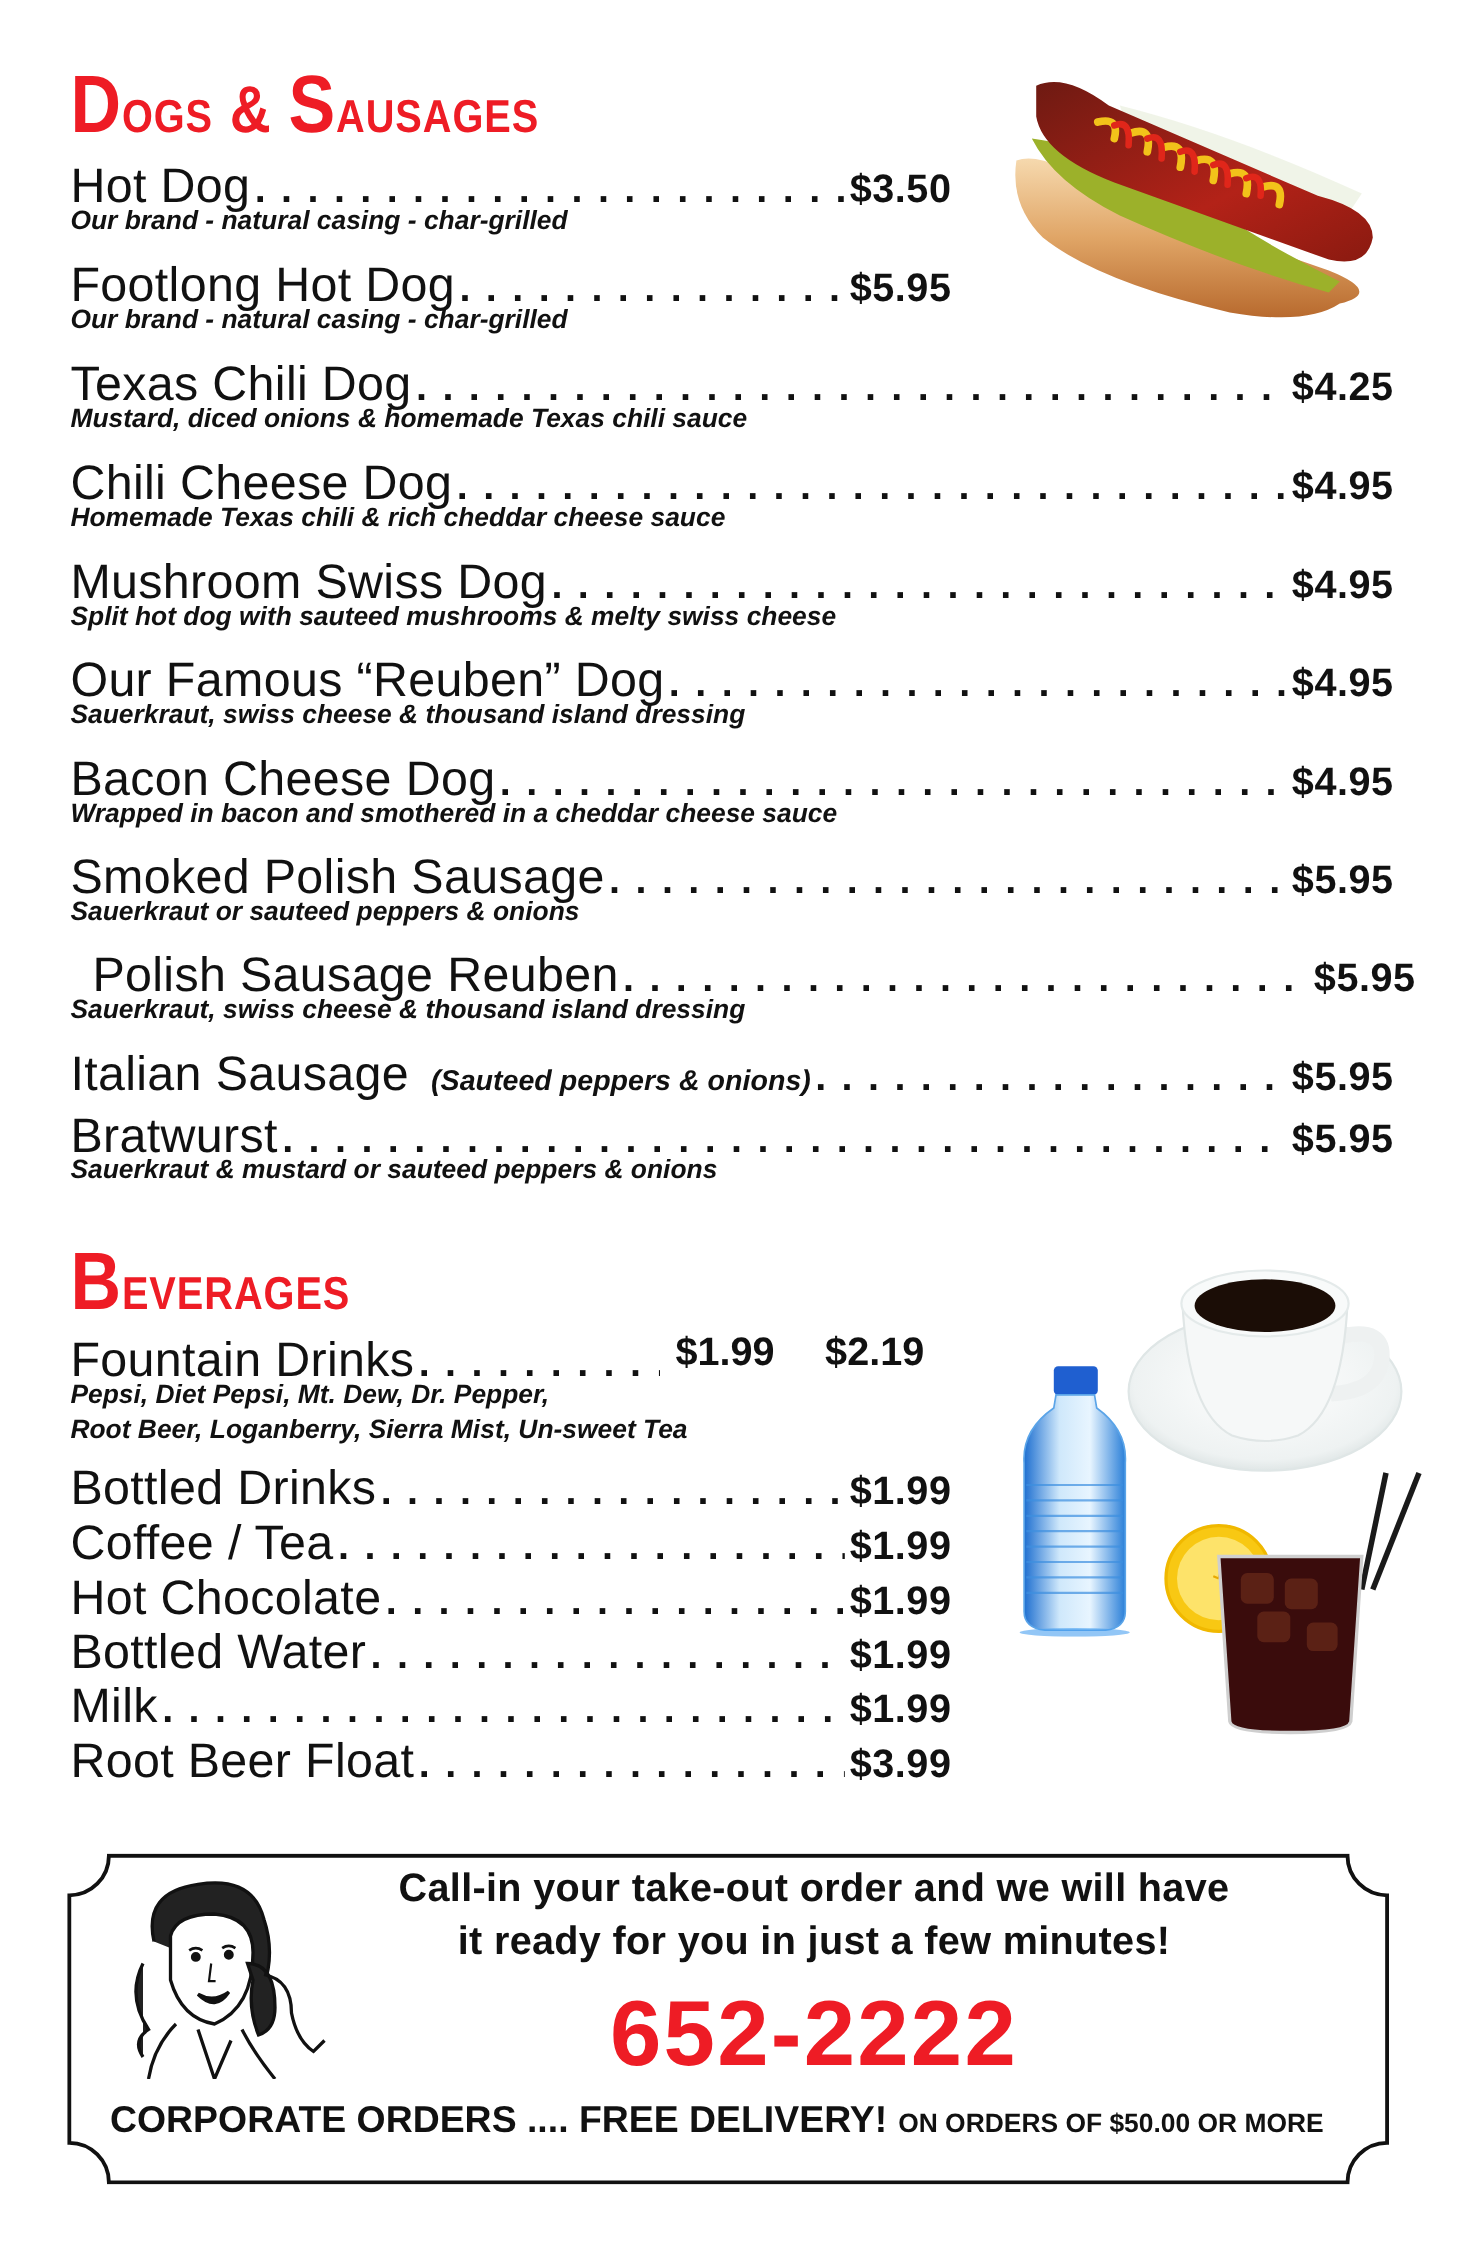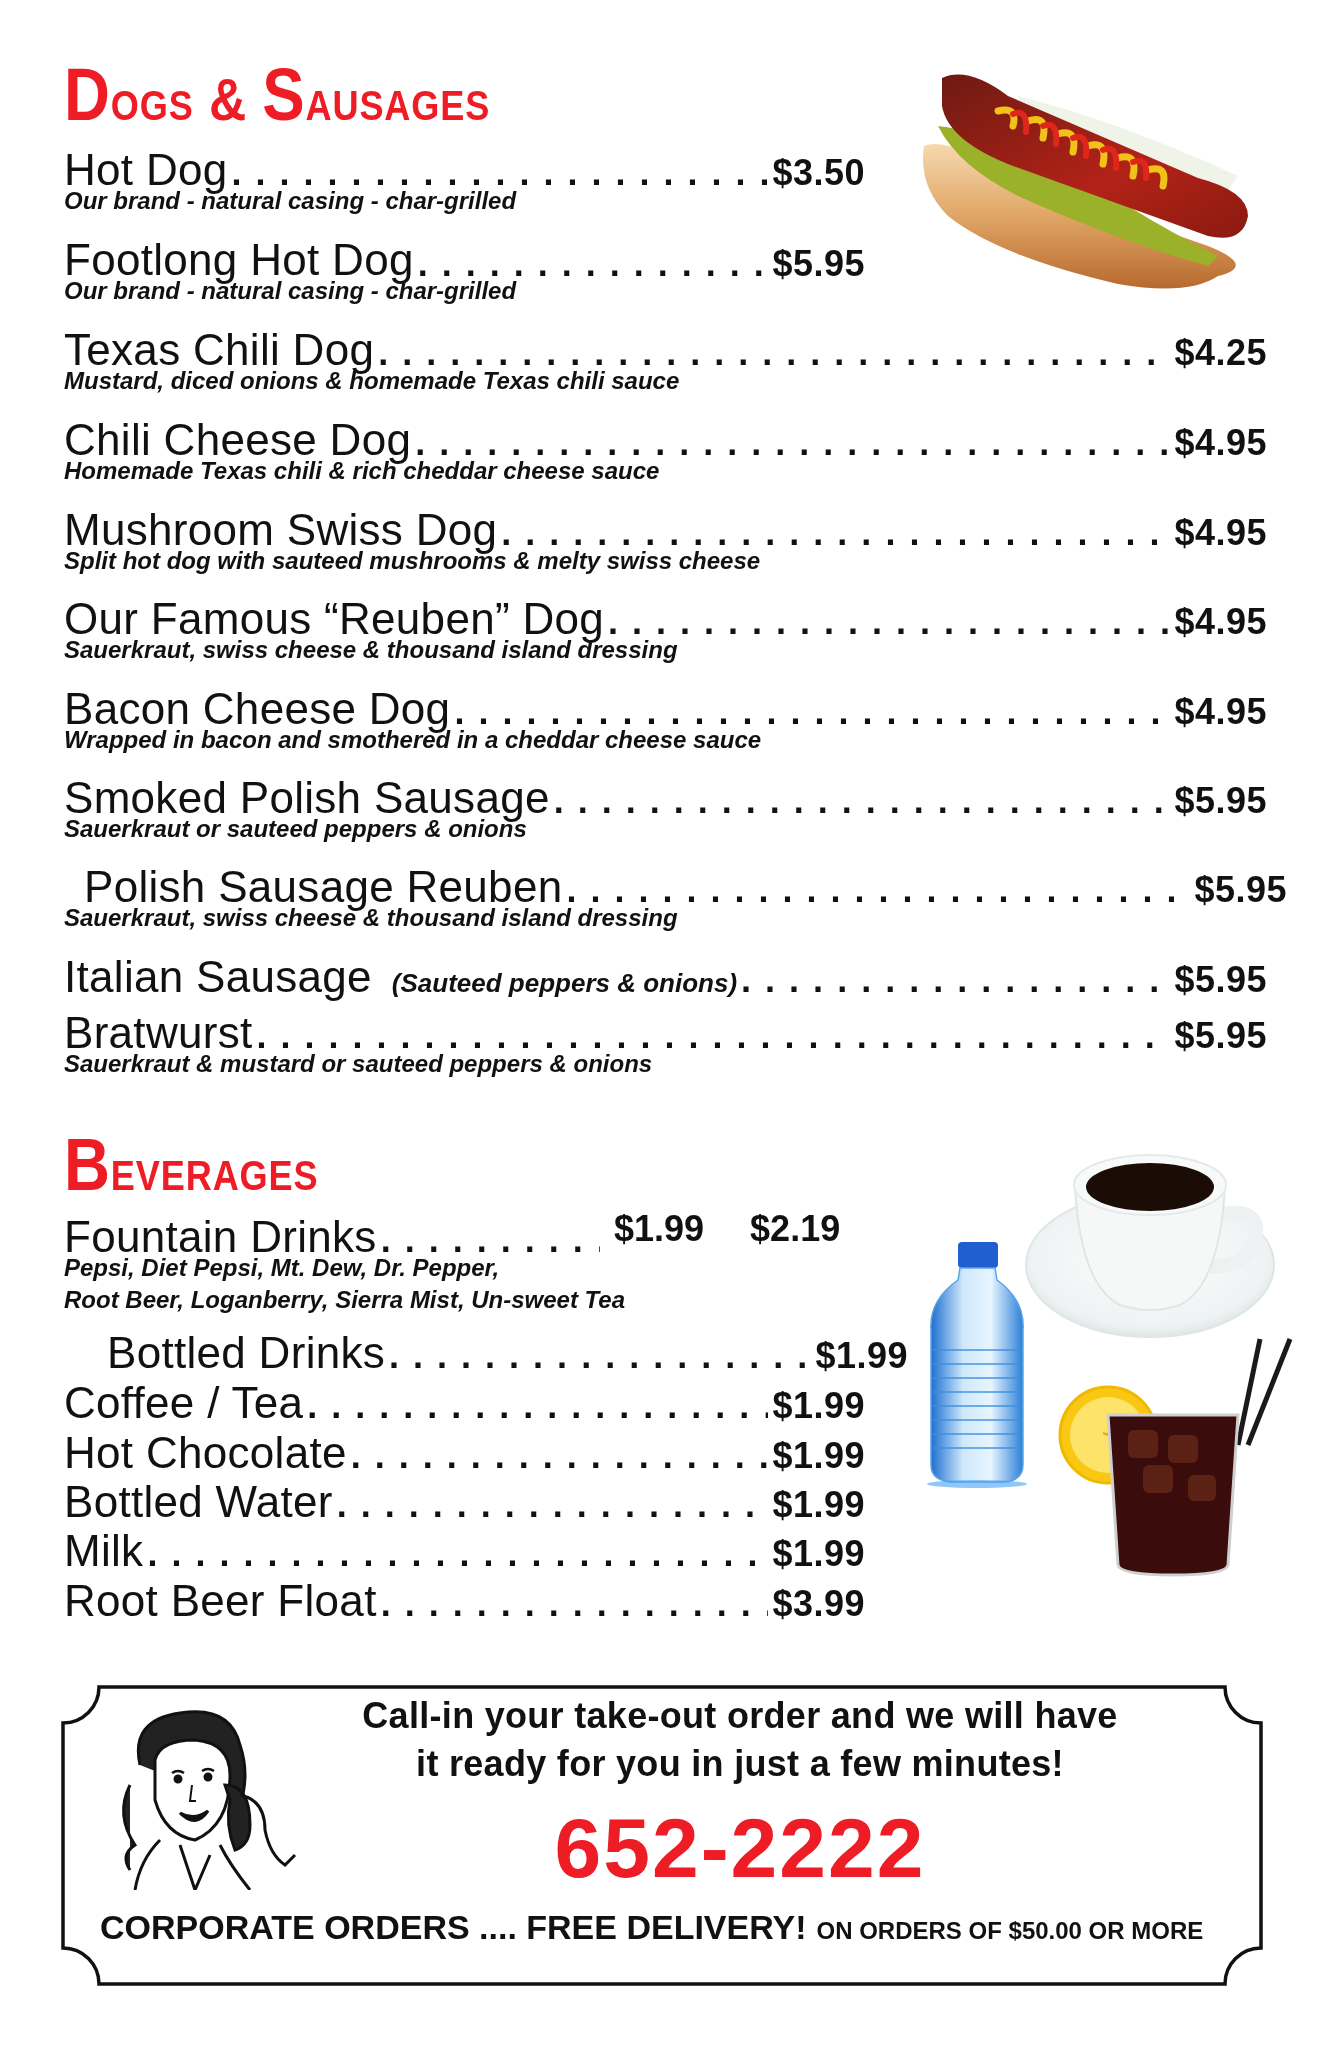--- a/index.html
+++ b/index.html
@@ -55,21 +55,21 @@
   </svg>
 </div>
 
 <div class="row narrow" style="top:145px;">
   <span class="title">Hot Dog</span>
   <span class="leader"></span>
   <span class="price">$3.50</span>
 </div>
 <div class="desc" style="top:187px;">Our brand - natural casing - char-grilled</div>
 
-<div class="row narrow" style="top:235px;align-items:flex-end;">
+<div class="row narrow" style="top:235px;">
   <span class="title">Footlong Hot Dog</span>
   <span class="leader"></span>
   <span class="price">$5.95</span>
 </div>
 <div class="desc" style="top:277px;">Our brand - natural casing - char-grilled</div>
 
 <div class="row wide" style="top:325px;">
   <span class="title">Texas Chili Dog</span>
   <span class="leader"></span>
   <span class="price">$4.25</span>
@@ -140,21 +140,21 @@
   <span class="title">Fountain Drinks</span>
   <span class="leader"></span>
 </div>
 <div class="fountain-prices" style="left:614px;top:1208px;">
   <span>$1.99</span>
   <span>$2.19</span>
 </div>
 <div class="desc" style="top:1254px;">Pepsi, Diet Pepsi, Mt. Dew, Dr. Pepper,</div>
 <div class="desc" style="top:1286px;">Root Beer, Loganberry, Sierra Mist, Un-sweet Tea</div>
 
-<div class="row narrow" style="top:1328px;margin-left:43px;">
+<div class="row narrow" style="top:1328px;">
   <span class="title">Bottled Drinks</span>
   <span class="leader"></span>
   <span class="price">$1.99</span>
 </div>
 <div class="row narrow" style="top:1378px;">
   <span class="title">Coffee / Tea</span>
   <span class="leader"></span>
   <span class="price">$1.99</span>
 </div>
 <div class="row narrow" style="top:1428px;">

